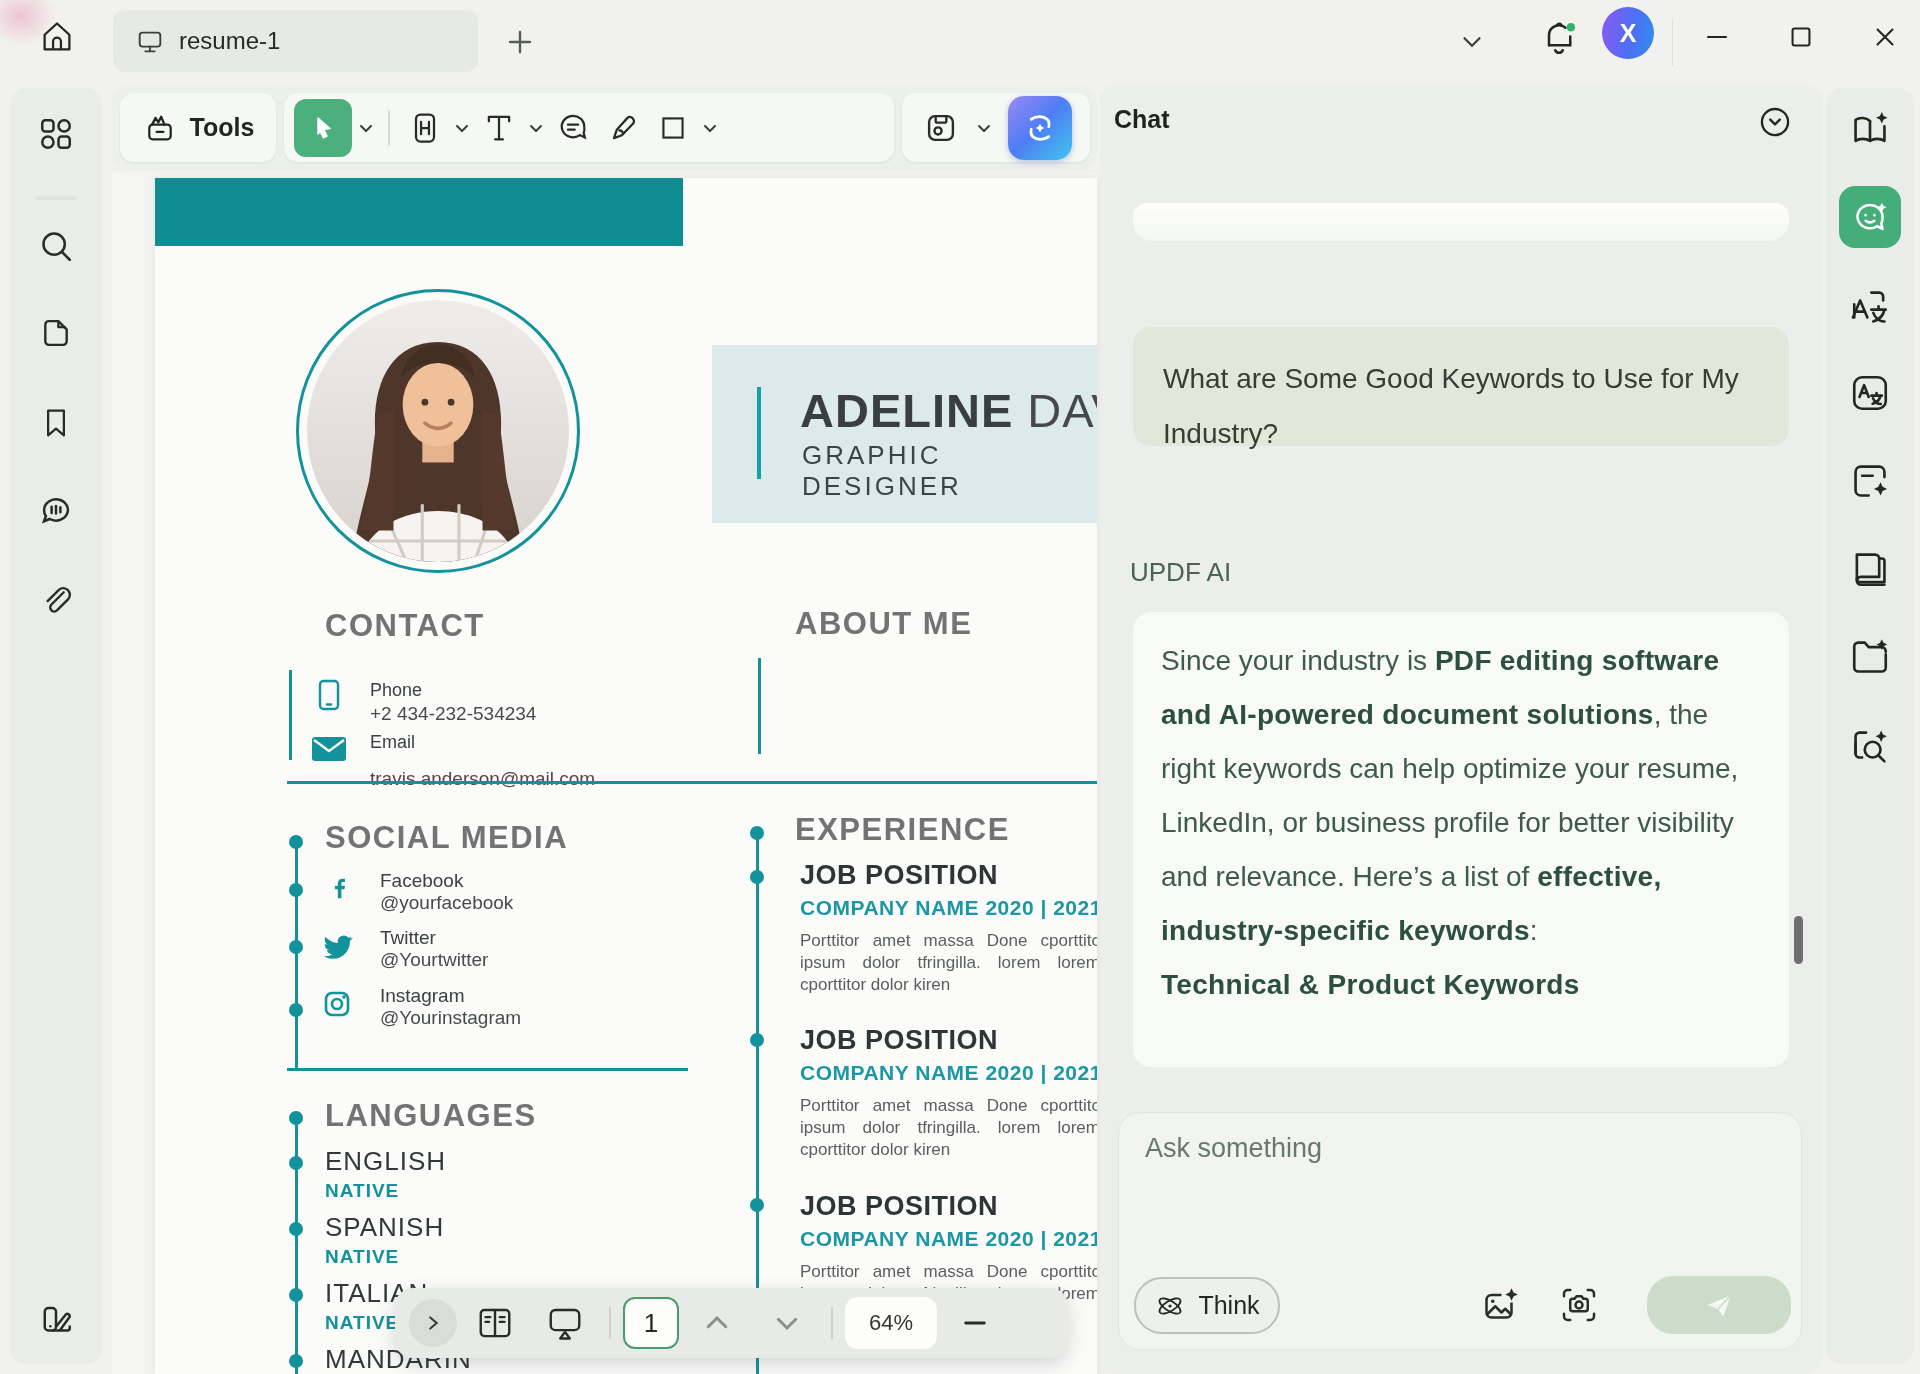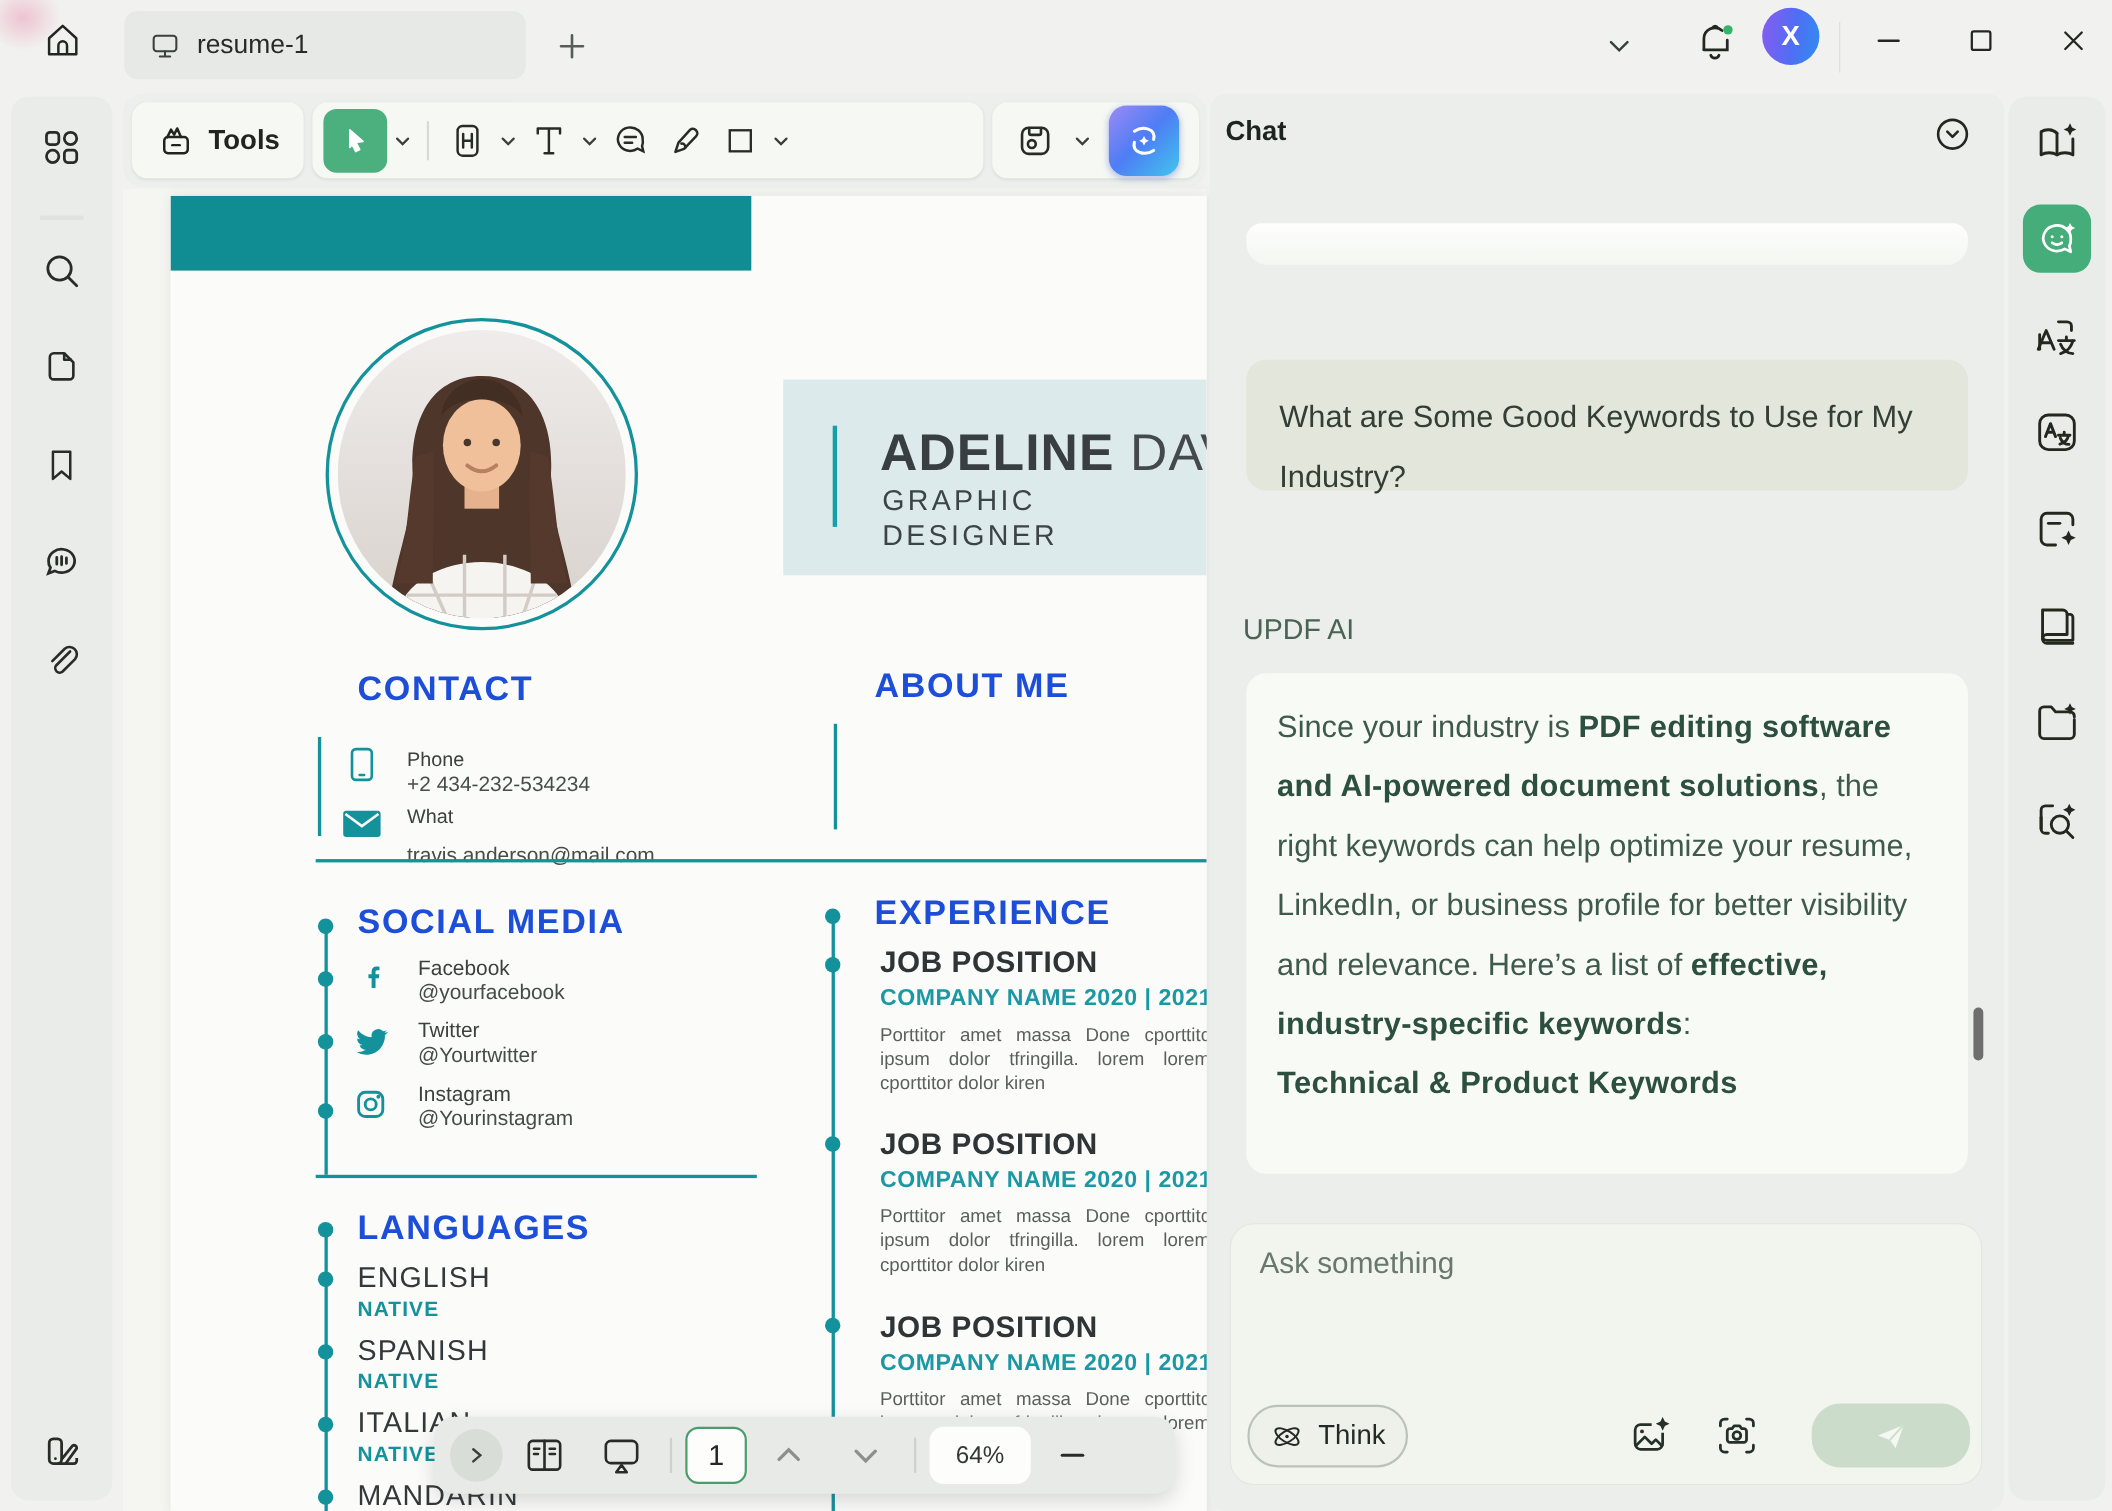--- a/index.html
+++ b/index.html
@@ -52,21 +52,21 @@
   .teal-bar { left:0; top:0; width:528px; height:68px; background:#0f8d92; }
   .photo-ring { left:141px; top:111px; width:284px; height:284px; border:3px solid #13929b; border-radius:50%;
                 display:flex; align-items:center; justify-content:center; background:#fbfbfa; }
   .photo { width:262px; height:262px; border-radius:50%; overflow:hidden; }
   .name-banner { left:557px; top:167px; width:385px; height:178px; background:#dceaec; }
   .name-vline { left:45px; top:42px; width:4px; height:92px; background:#13a0a8; }
   .name-line { left:88px; top:38px; width:600px; font-size:47px; letter-spacing:1px; color:#393f41; white-space:nowrap; }
   .name-bold { font-weight:800; }
   .name-rest { font-weight:500; color:#45494c; }
   .role-line { left:90px; top:95px; font-size:26px; letter-spacing:3px; color:#3d4447; }
-  .sec-h { font-size:31px; font-weight:800; letter-spacing:1.5px; color:#1d4ed8; white-space:nowrap; }
+  .sec-h { font-size:31px; font-weight:800; letter-spacing:1.5px; color:#737373; white-space:nowrap; }
   .vline { width:3px; background:#13929b; }
   .hline { height:3px; background:#13929b; }
   .dot { width:14px; height:14px; border-radius:50%; background:#13929b; }
   .c-label { font-size:18px; color:#3c4140; }
   .c-value { font-size:19px; color:#474c4b; white-space:nowrap;text-align:right; }
   .about-line { font-size:17px; color:#555957; line-height:22px; white-space:nowrap; }
   .soc-name { font-size:19px; color:#3c4140; }
   .soc-handle { font-size:19px; color:#474c4b; }
   .job-title { font-size:27px; font-weight:600; letter-spacing:.5px; color:#2f3537; white-space:nowrap; }
   .job-co { font-size:21px; font-weight:700; letter-spacing:.5px; color:#1b98a3; white-space:nowrap; }
@@ -405,21 +405,21 @@
       </svg>
     </div>
   <div class="abs c-label" style="left:215px;top:502px">Phone</div>
   <div class="abs c-value" style="left:215px;top:525px">+2 434-232-534234</div>
   <div class="abs" style="left:156px;top:558px">
       <svg width="36" height="26" viewBox="0 0 36 26">
         <rect x="1" y="1" width="34" height="24" rx="3" fill="#13929b"></rect>
         <path d="M3 4 L18 15 L33 4" stroke="#fbfbfa" stroke-width="2.4" fill="none"></path>
       </svg>
     </div>
-  <div class="abs c-label" style="left:215px;top:554px">What</div>
+  <div class="abs c-label" style="left:215px;top:554px">Email</div>
   <div class="abs c-value" style="left:215px;top:590px">travis anderson@mail.com</div>
   <div class="abs hline" style="left:132px;top:603px;width:810px"></div>
 
   <div class="abs sec-h" style="left:640px;top:428px">ABOUT ME</div>
   <div class="abs vline" style="left:603px;top:480px;height:96px"></div>
 
   <div class="abs sec-h" style="left:170px;top:642px">SOCIAL MEDIA</div>
   <div class="abs vline" style="left:140px;top:664px;height:226px"></div>
   <div class="abs dot" style="left:134px;top:657px"></div>
   <div class="abs dot" style="left:134px;top:705px"></div>

